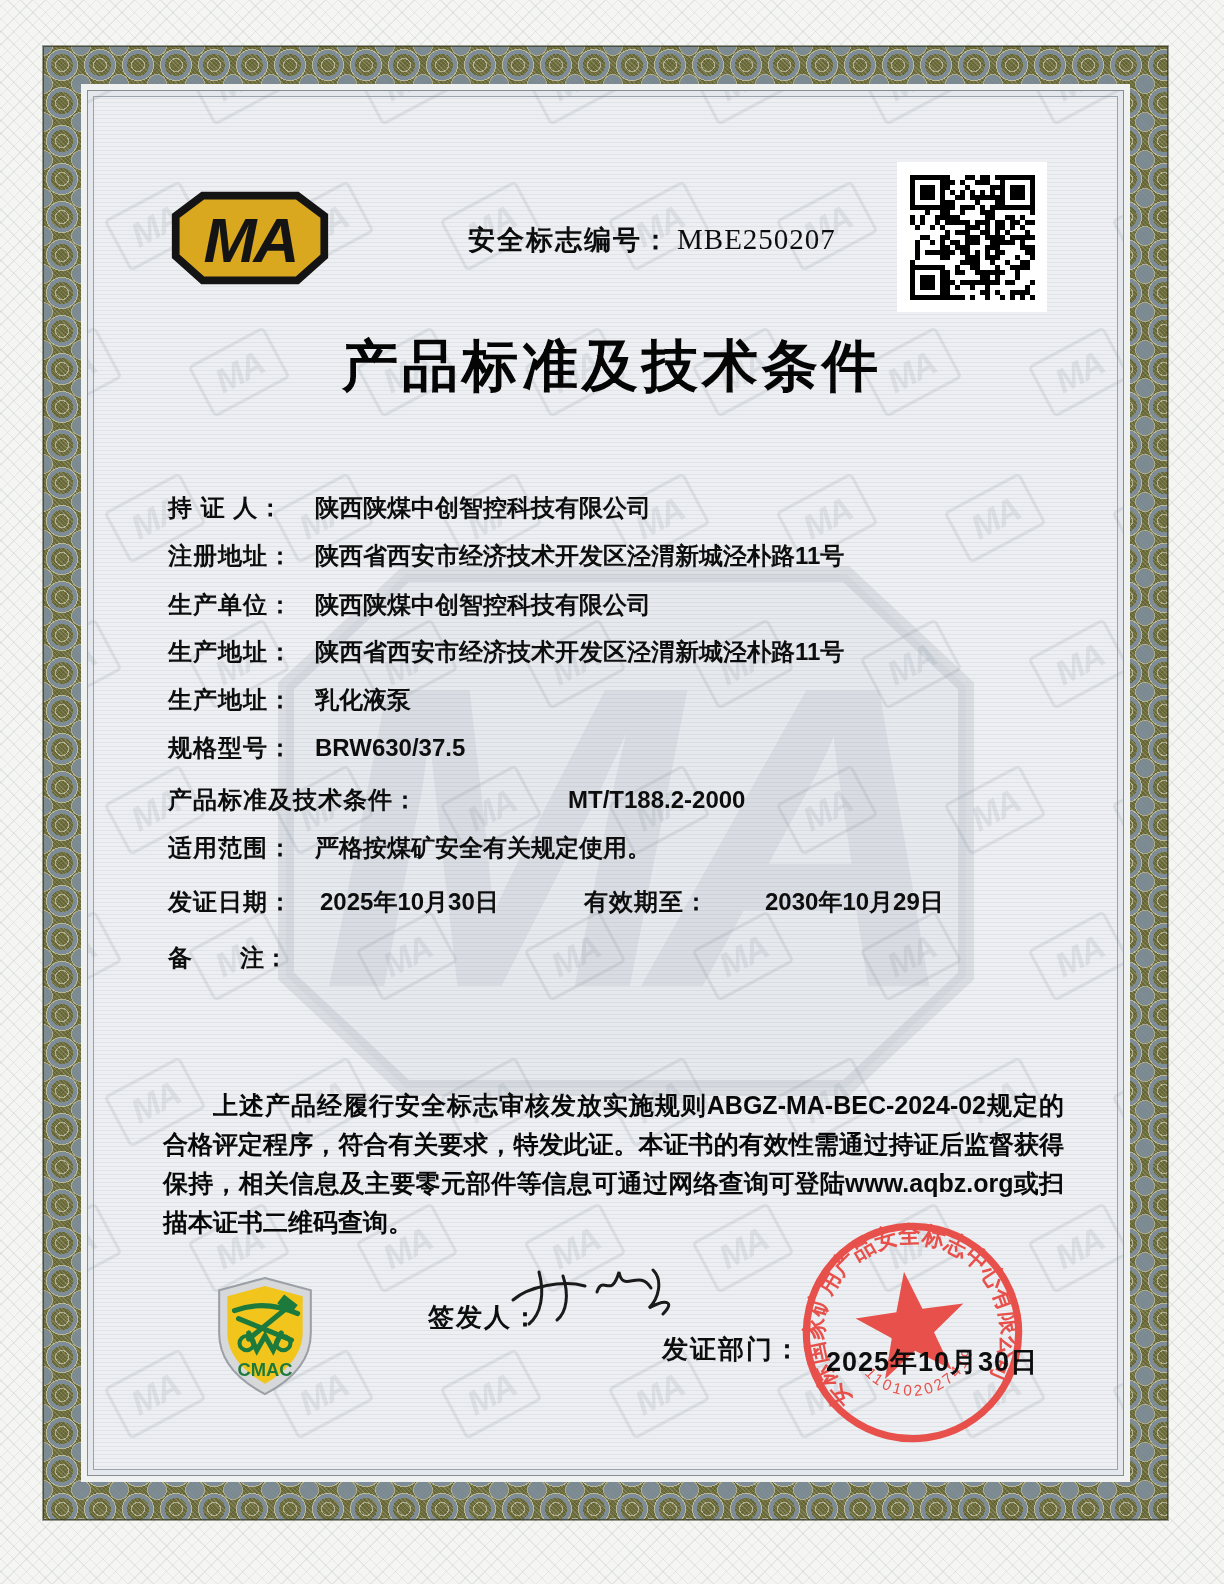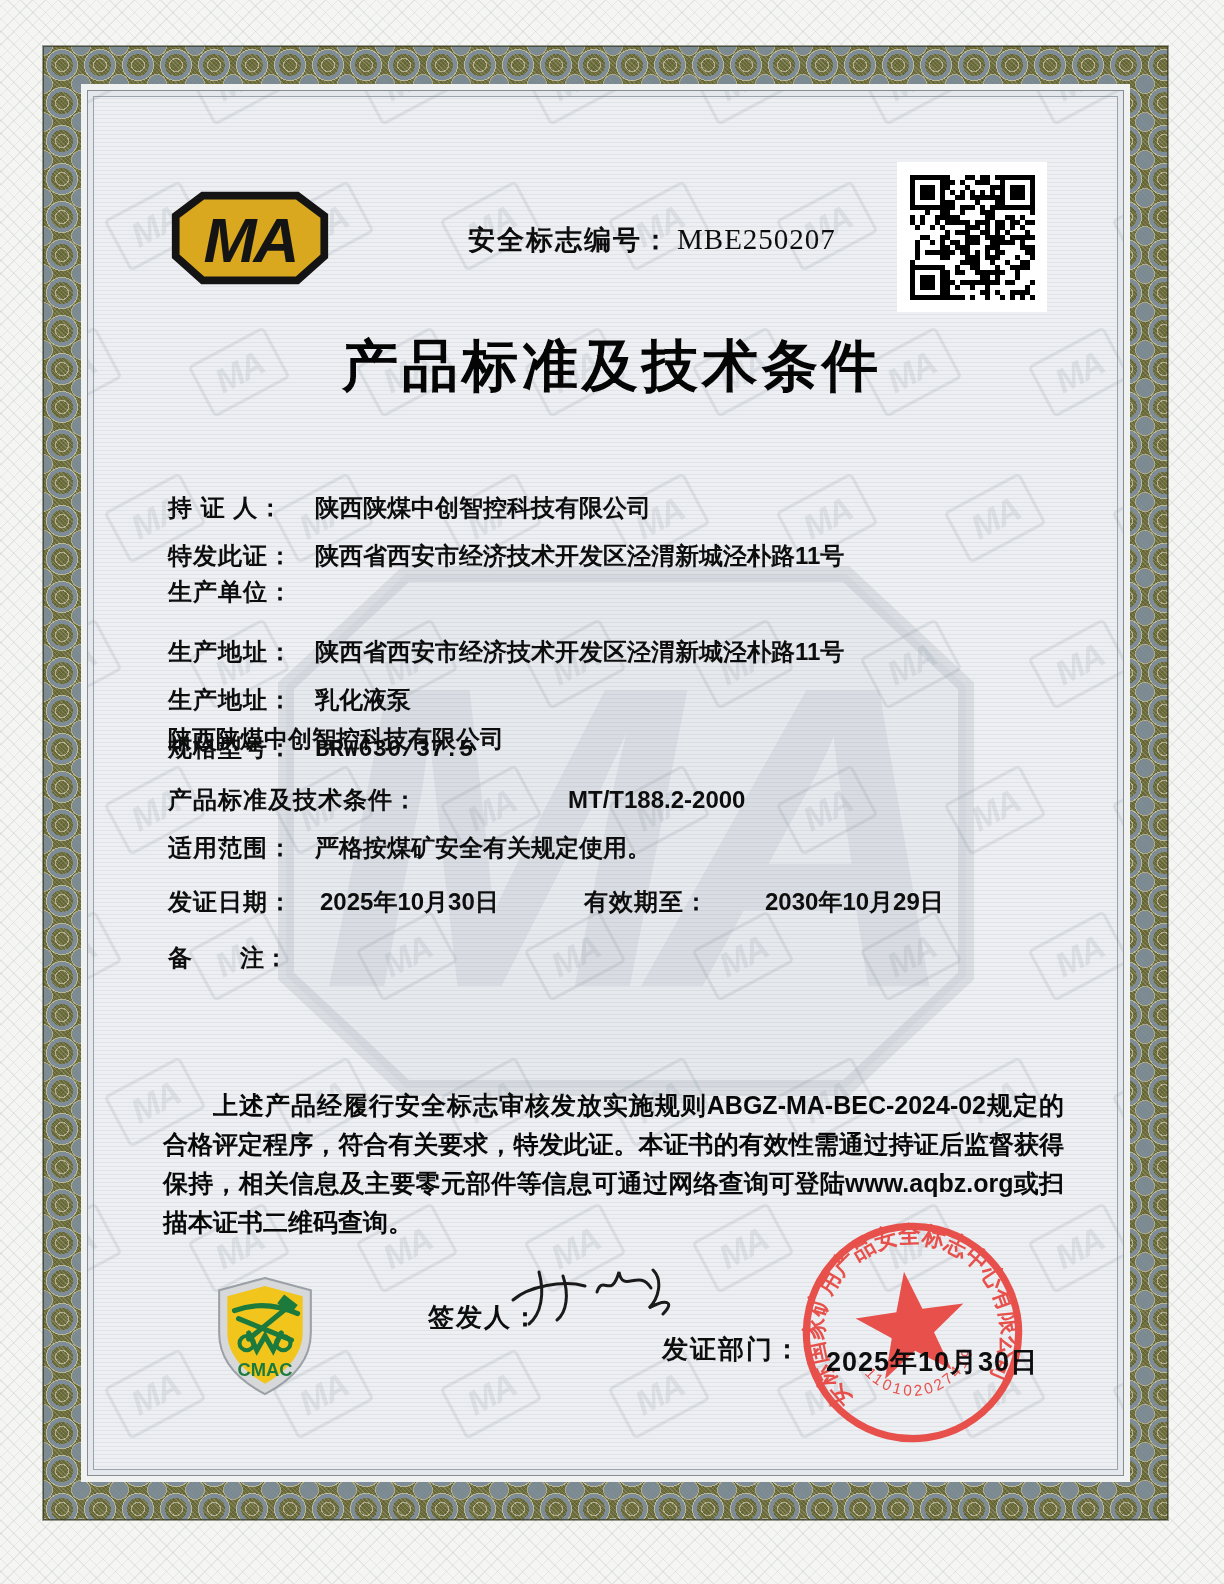--- a/index.html
+++ b/index.html
@@ -787,36 +787,36 @@
       </div>
 
     <h1 class="title">产品标准及技术条件</h1>
 
     <div id="fields">
         <div class="frow" style="top: 492px; align-items: flex-end;">
           <span class="flabel">持 证 人：</span>
           <span class="fvalue">陕西陕煤中创智控科技有限公司</span>
         </div>
         <div class="frow" style="top: 540px;">
-          <span class="flabel">特发此证：</span>
+          <span class="flabel">注册地址：</span>
           <span class="fvalue">陕西省西安市经济技术开发区泾渭新城泾朴路11号</span>
         </div>
-        <div class="frow" style="top: 576px; flex-direction: column;">
+        <div class="frow" style="top: 589px;">
           <span class="flabel">生产单位：</span>
           <span class="fvalue">陕西陕煤中创智控科技有限公司</span>
         </div>
         <div class="frow" style="top: 636px;">
           <span class="flabel">生产地址：</span>
           <span class="fvalue">陕西省西安市经济技术开发区泾渭新城泾朴路11号</span>
         </div>
         <div class="frow" style="top: 684px;">
           <span class="flabel">生产地址：</span>
           <span class="fvalue">乳化液泵</span>
         </div>
-        <div class="frow" style="top: 732px; font-family: Liberation Mono, monospace;">
+        <div class="frow" style="top: 732px;">
           <span class="flabel">规格型号：</span>
           <span class="fvalue">BRW630/37.5</span>
         </div>
         <div class="frow" style="top: 784px;">
           <span class="flabel wide">产品标准及技术条件：</span>
           <span class="fvalue vwide">MT/T188.2-2000</span>
         </div>
         <div class="frow" style="top: 832px;">
           <span class="flabel">适用范围：</span>
           <span class="fvalue">严格按煤矿安全有关规定使用。</span>

